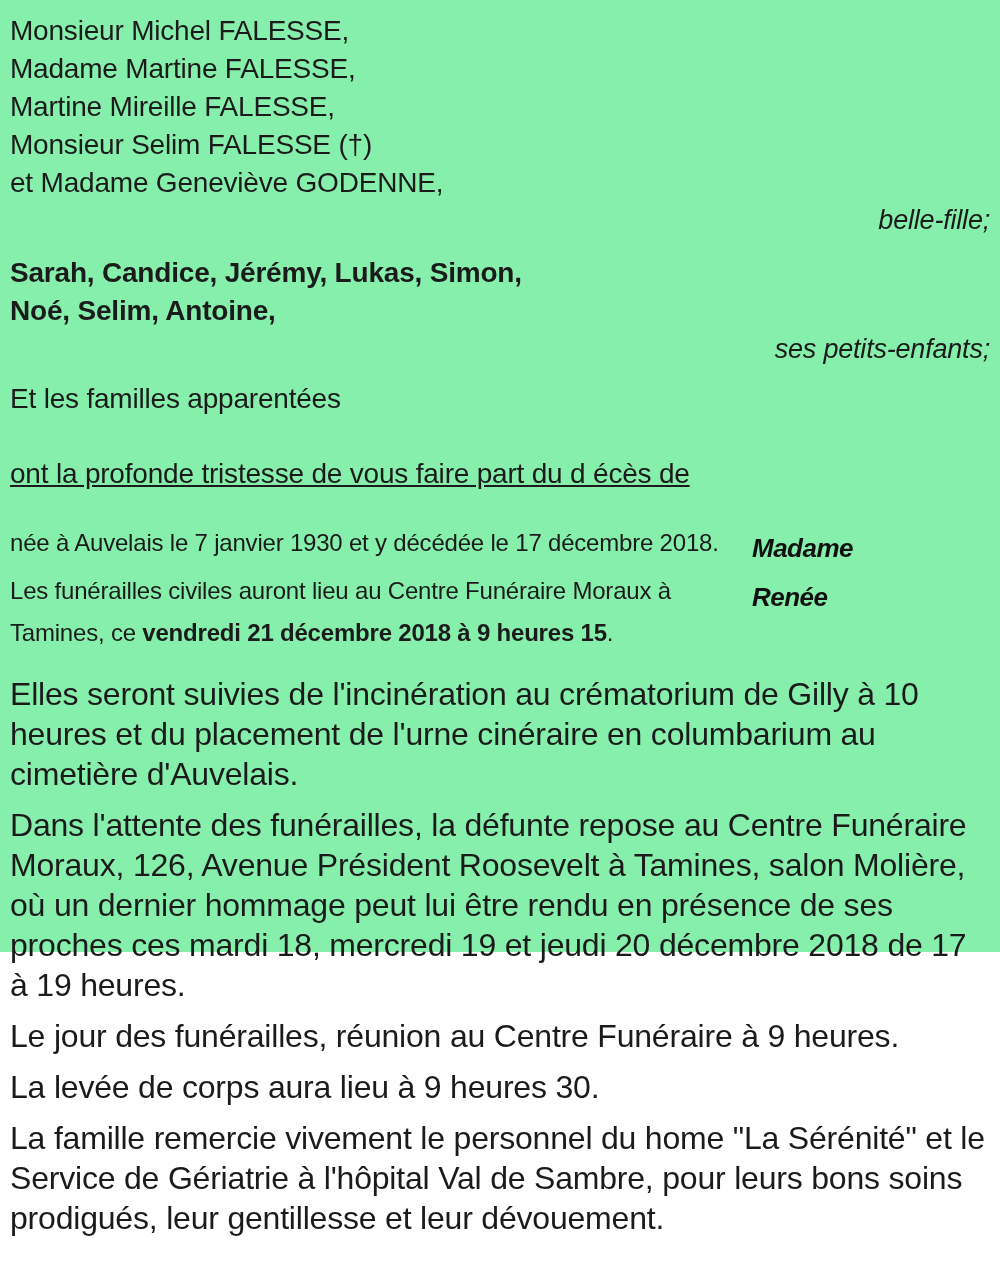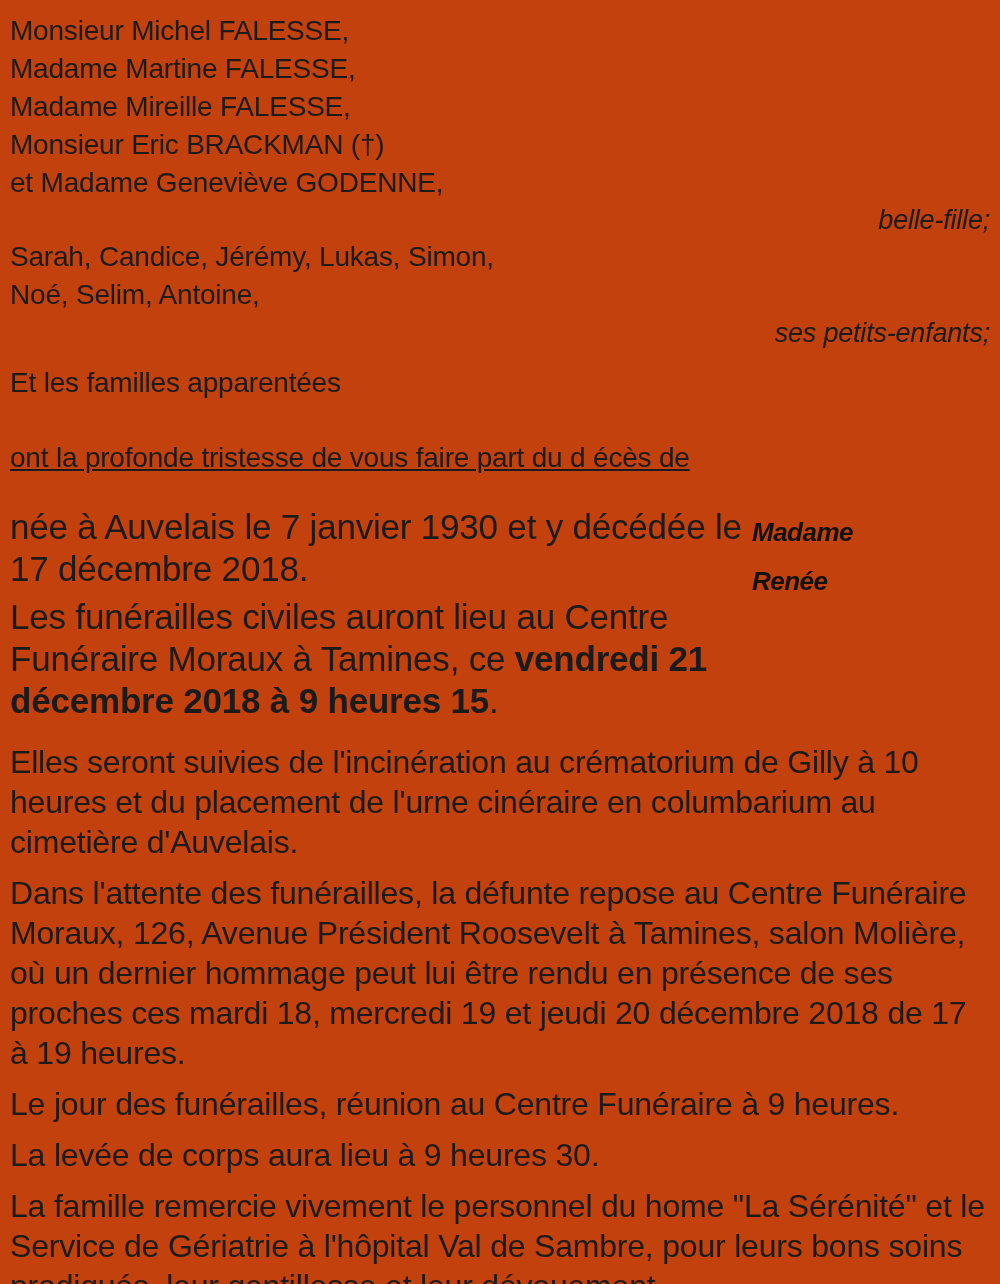--- a/index.html
+++ b/index.html
@@ -5,60 +5,60 @@
 <style>
   * { margin: 0; padding: 0; box-sizing: border-box; }
   html, body {
     width: 1000px;
     height: 1284px;
     background: #ffffff;
     overflow: hidden;
   }
   .page {
     width: 1000px;
-    height: 1284px;
+    height: 952px;
     padding: 12px 10px 0 10px;
     font-family: "Liberation Sans", "DejaVu Sans", sans-serif;
     color: #1b1b1b;
-    background: #c2410c;
+    background: #86efac;
   }
   .names div, .names p {
     font-size: 28px;
     line-height: 38px;
     letter-spacing: -0.2px;
     white-space: nowrap;
   }
   .relation {
     text-align: right;
     font-style: italic;
     font-size: 27px;
     line-height: 36px;
     letter-spacing: -0.2px;
   }
-  .grandchildren { margin-top: 0; }
+  .grandchildren { margin-top: 16px; font-weight: bold; }
   .relation-2 { margin-top: 1px; }
   .familles { margin-top: 13px; }
   .announce {
     margin-top: 36px;
     font-size: 28px;
     line-height: 40px;
     letter-spacing: -0.2px;
     text-decoration: underline;
   }
   .twocol {
     margin-top: 28px;
     display: flex;
     align-items: flex-start;
   }
   .twocol .leftcol {
     width: 742px;
     flex: 0 0 742px;
   }
   .twocol .leftcol p {
-    font-size: 35px;
+    font-size: 24px;
     line-height: 42px;
     letter-spacing: -0.2px;
   }
   .twocol .leftcol p + p { margin-top: 6px; }
   .twocol .leftcol b { font-weight: bold; }
   .namecol {
     flex: 1 1 auto;
     text-align: left;
     font-weight: bold;
     font-style: italic;
@@ -77,22 +77,22 @@
   .bodypara.first { margin-top: 20px; }
 </style>
 </head>
 <body>
 
 <div class="page">
 
   <div class="names">
     <div>Monsieur Michel FALESSE,</div>
     <div>Madame Martine FALESSE,</div>
-    <div>Madame Mireille FALESSE,</div>
-    <div>Monsieur Eric BRACKMAN (†)</div>
+    <div>Martine Mireille FALESSE,</div>
+    <div>Monsieur Selim FALESSE (†)</div>
     <div>et Madame Geneviève GODENNE,</div>
   </div>
 
   <div class="relation">
     <div>belle-fille;</div>
   </div>
 
   <div class="names grandchildren">
     <div>Sarah, Candice, Jérémy, Lukas, Simon,</div>
     <div>Noé, Selim, Antoine,</div>

